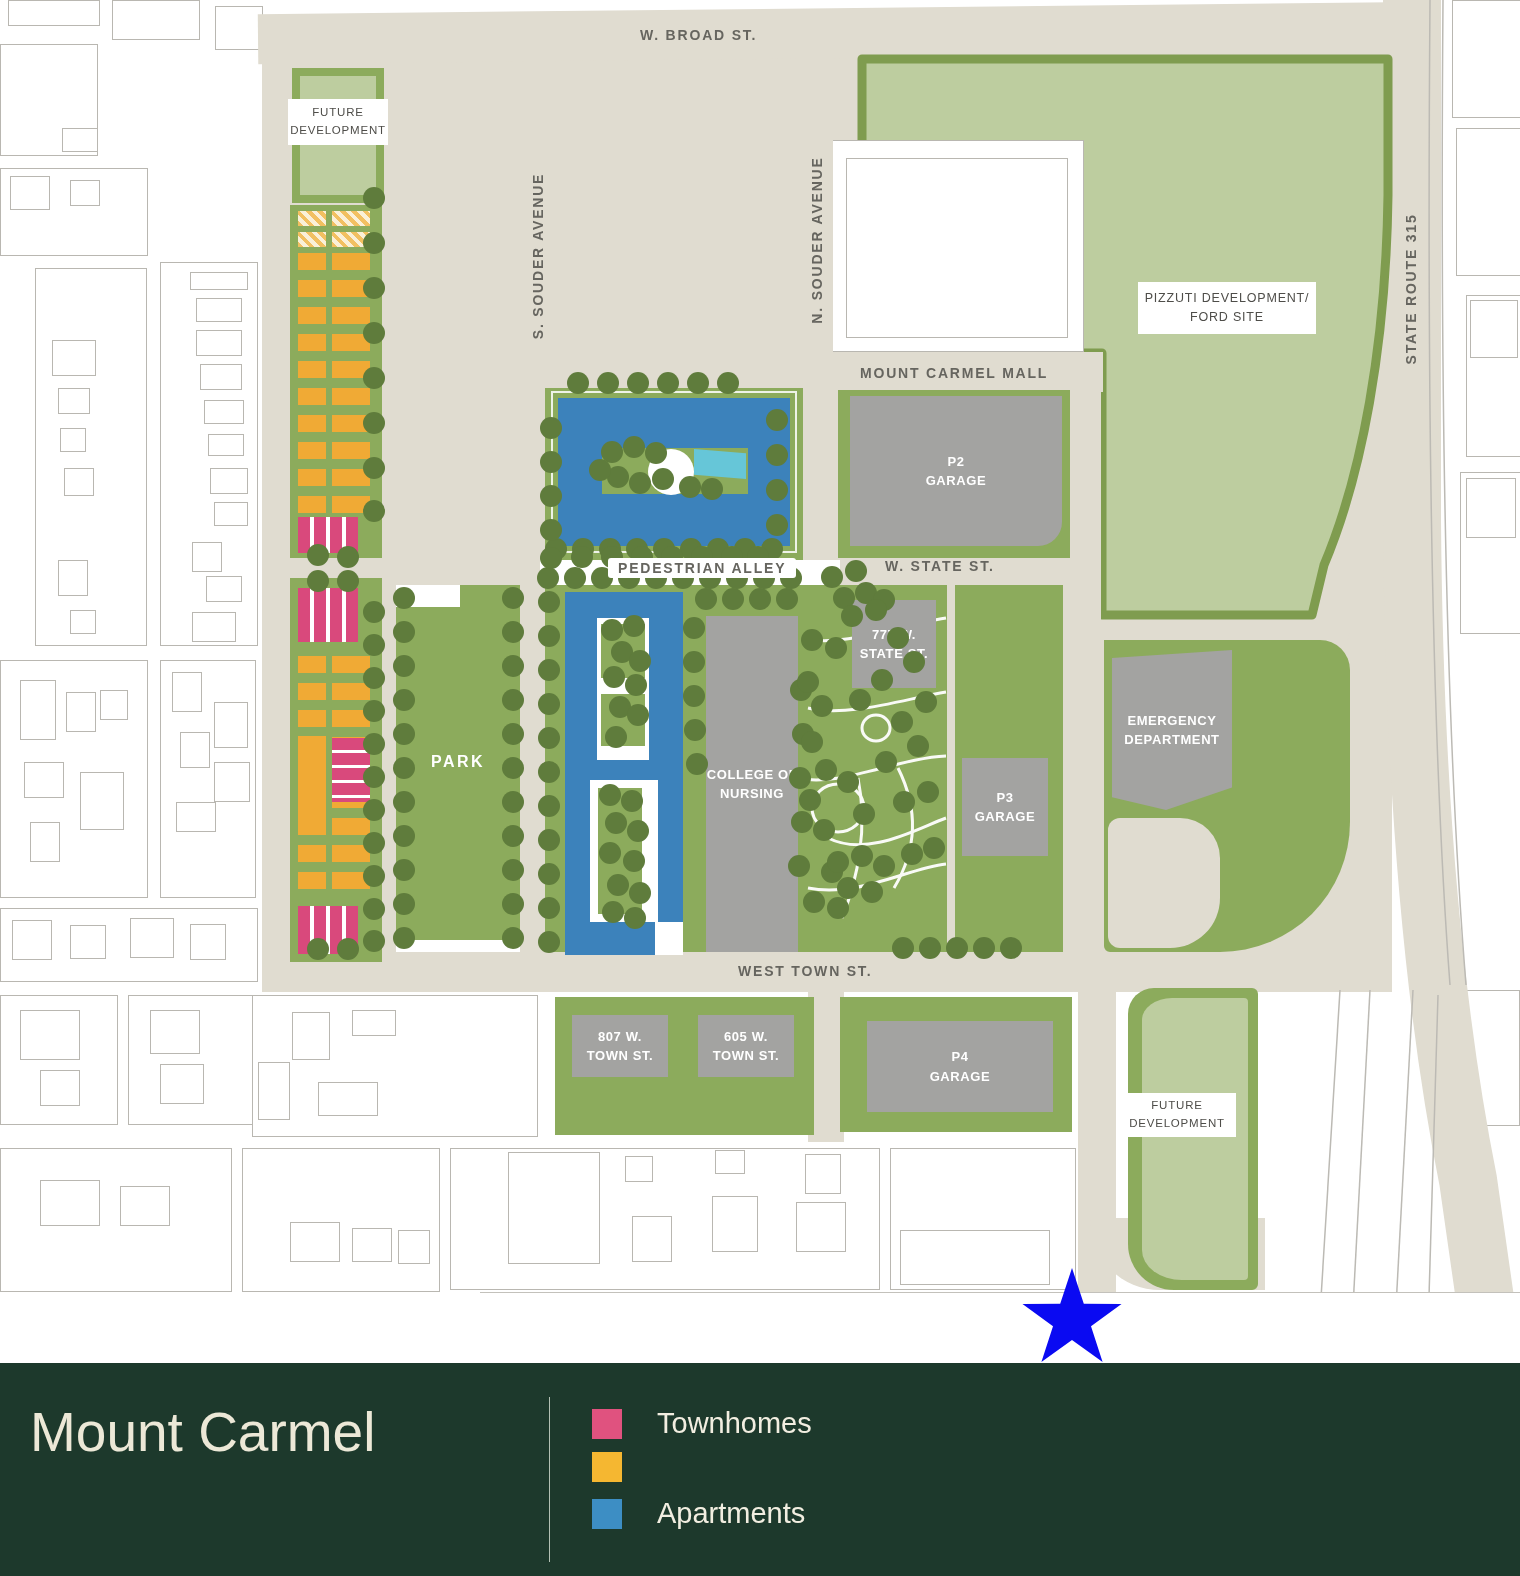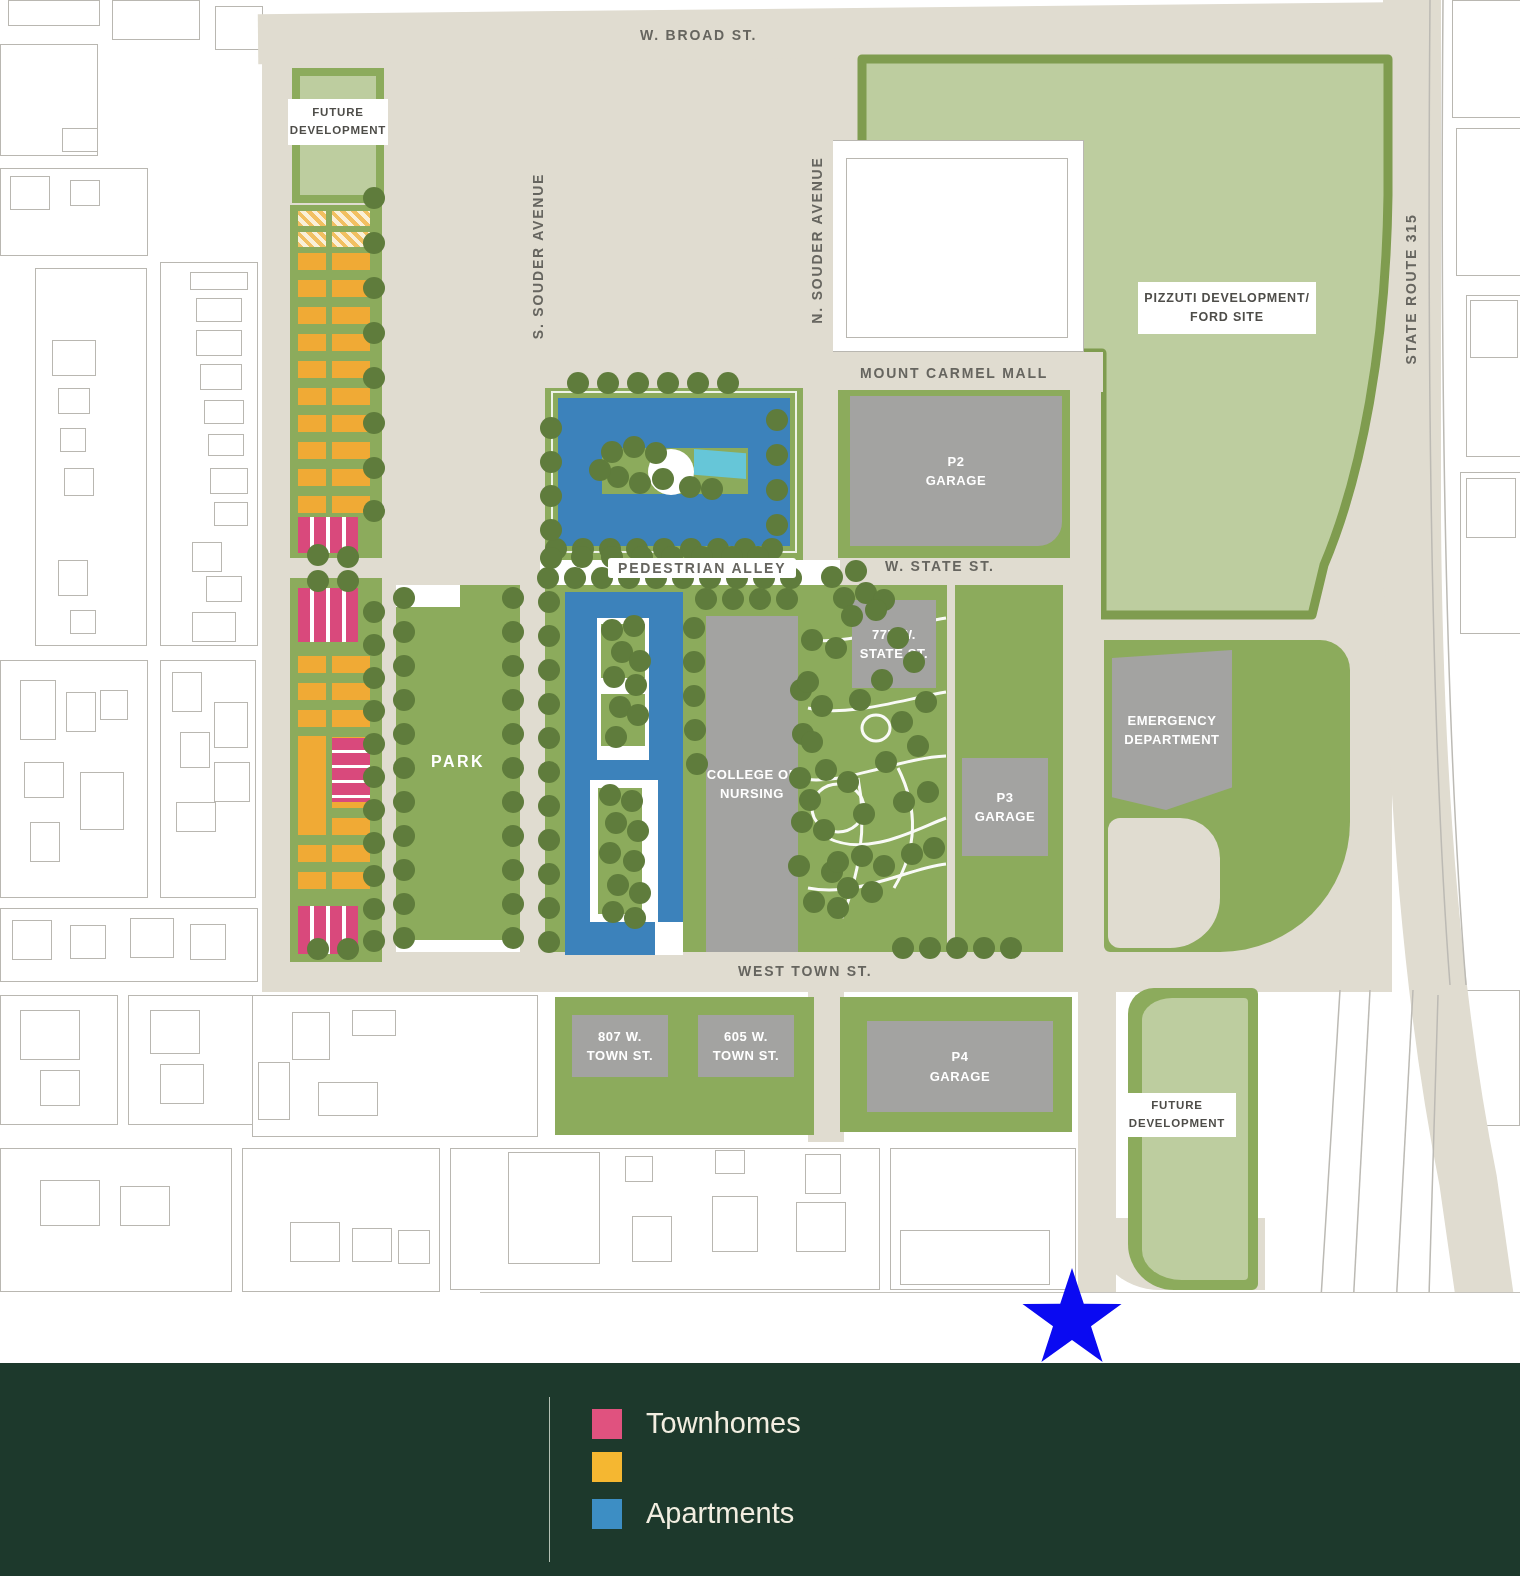--- a/index.html
+++ b/index.html
@@ -7,33 +7,33 @@
          font-family:"Liberation Sans",sans-serif;background:#fff;}
   .abs{position:absolute;}
   .road{background:#e0dcd0;}
   .green{background:#8cab5c;}
   .lgreen{background:#bdcd9f;}
   .bg-block{position:absolute;background:#fff;border:1px solid #b9b7b1;box-sizing:border-box;}
   .bg-rect{position:absolute;background:#fff;border:1px solid #b9b7b1;box-sizing:border-box;}
   .tree{position:absolute;width:22px;height:22px;border-radius:50%;background:#5f7c3c;transform:translate(-50%,-50%);}
   .street-label{position:absolute;color:#66655f;font-weight:700;font-size:14px;letter-spacing:1.8px;white-space:nowrap;}
   .vlabel{transform:rotate(-90deg);transform-origin:center;text-align:center;}
-  .white-label{position:absolute;background:#fff;color:#4e4d49;font-weight:700;text-align:center;
+  .white-label{position:absolute;background:#fff;color:#4e4d49;font-weight:400;text-align:center;
                display:flex;flex-direction:column;justify-content:center;font-size:12px;
                letter-spacing:.8px;line-height:1.55;box-sizing:border-box;}
   .gray-bldg{position:absolute;background:#a3a3a1;color:#fff;display:flex;flex-direction:column;
              align-items:center;justify-content:center;text-align:center;font-weight:700;
              font-size:13px;letter-spacing:.6px;line-height:1.5;box-sizing:border-box;}
   .condo-col{position:absolute;background:repeating-linear-gradient(180deg,#f0aa35 0 17px,#8cab5c 17px 27px);}
   .hatch{position:absolute;background:repeating-linear-gradient(45deg,#f2c061 0 4px,#faf0d8 4px 8px);}
   .pink-vbars{position:absolute;background:repeating-linear-gradient(90deg,#d9497c 0 12px,#ffffff 12px 16px);}
   .pink-hbars{position:absolute;background:repeating-linear-gradient(180deg,#d9497c 0 12px,#ffffff 12px 15px);}
   .footer{position:absolute;left:0;top:1363px;width:1520px;height:213px;background:#1d392c;}
   .footer-title{position:absolute;left:30px;top:1400px;color:#ece8d7;font-size:55px;line-height:1.18;font-weight:500;}
-  .legend-row{position:absolute;display:flex;align-items:center;gap:24px;}
+  .legend-row{position:absolute;display:flex;align-items:center;gap:35px;}
   .legend-swatch{width:30px;height:30px;flex:0 0 30px;}
   .legend-text{color:#f2eee1;font-size:29px;font-weight:500;white-space:nowrap;}
   .divider{position:absolute;left:549px;top:1397px;width:1px;height:165px;background:#cfd8cd;opacity:.85;}
   .annotation-text{position:absolute;left:620px;top:1292px;font-size:62px;font-weight:700;
                    color:#3b42cf;letter-spacing:-1px;line-height:1;white-space:nowrap;}
 </style>
 </head>
 <body>
 
 <div id="stage">
@@ -494,20 +494,21 @@
       <span>DEVELOPMENT</span>
     </div>
 
     <svg class="abs" style="left:1022px;top:1264px;" width="100" height="102" viewBox="0 0 100 100">
       <polygon points="50,3 61.8,38.8 99.5,38.9 69,61.2 80.6,97.1 50,75 19.4,97.1 31,61.2 0.5,38.9 38.2,38.8" fill="#0a0af2"></polygon>
     </svg>
   </div>
 
   <div class="footer">
     <div class="footer-title" style="left:30px;top:37px;">
+      <div>Mount Carmel</div>
     </div>
   </div>
   <div class="divider"></div>
 
   <div class="legend-row" style="left:592px;top:1407px;">
     <div class="legend-swatch" style="background: rgb(224, 82, 127);"></div>
     <div class="legend-text">Townhomes</div>
   </div>
   <div class="legend-row" style="left:592px;top:1452px;">
     <div class="legend-swatch" style="background: rgb(245, 183, 49);"></div>

